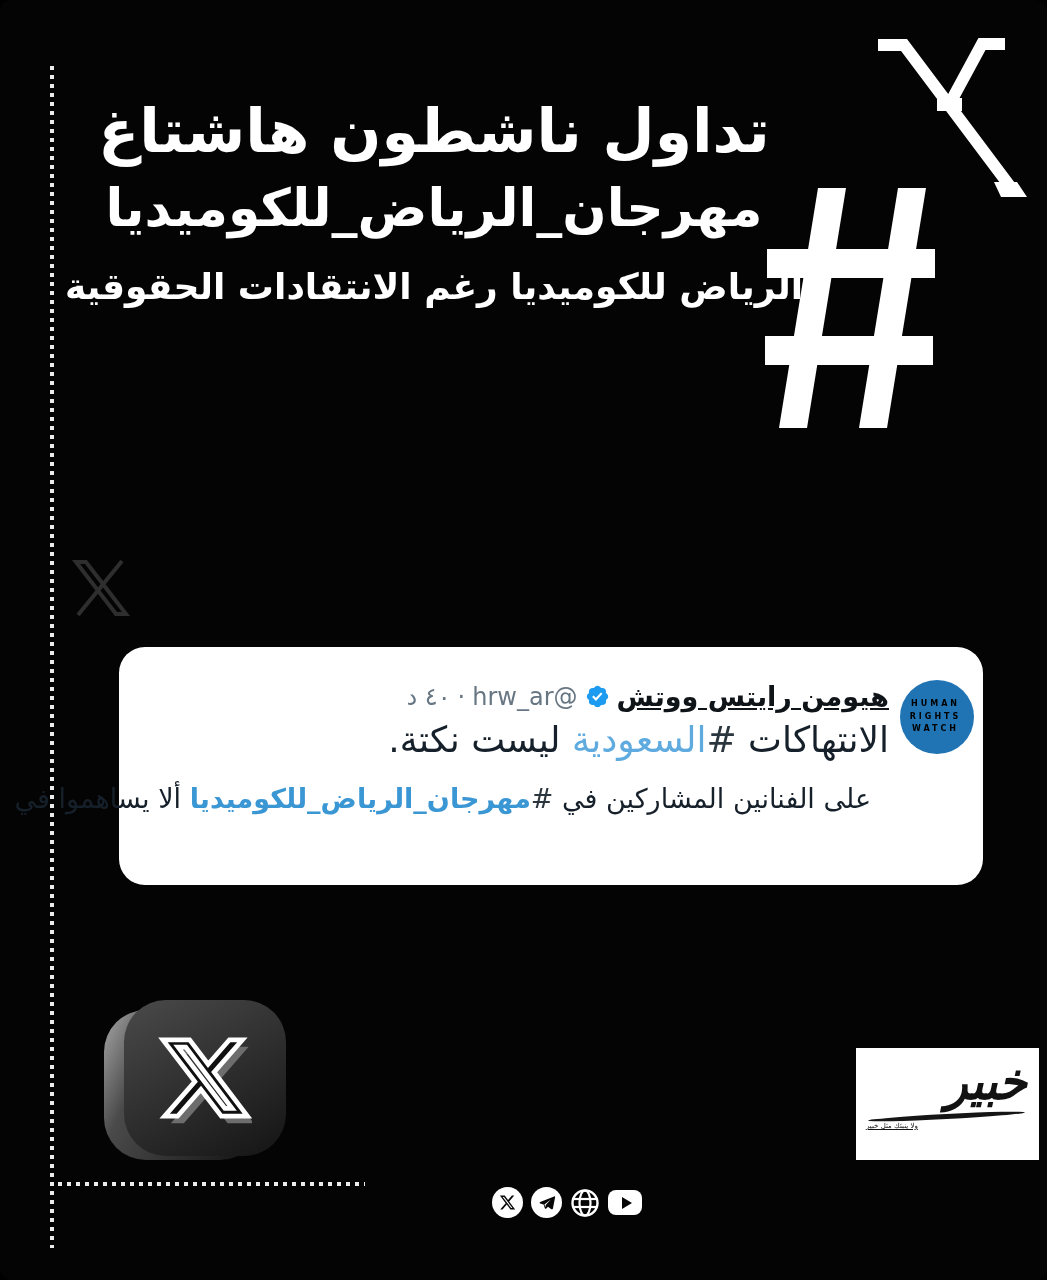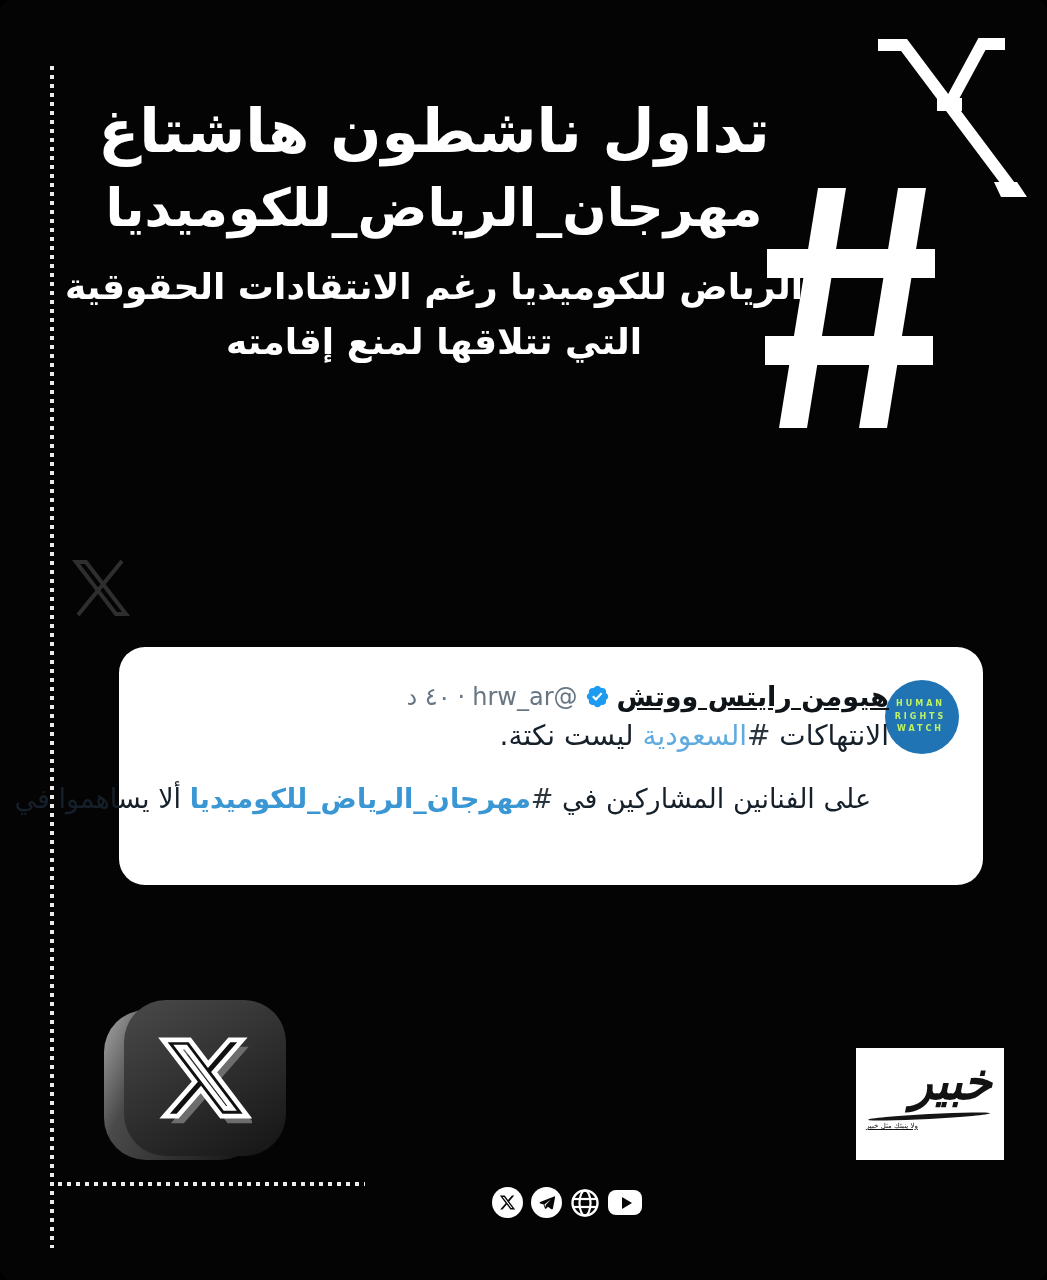--- a/index.html
+++ b/index.html
@@ -38,35 +38,35 @@
 
   
   .x-watermark { position:absolute; left:64px; top:552px; }
 
   
   .tweet-card {
     position:absolute; left:119px; top:647px; width:864px; height:238px;
     background:#fff; border-radius:26px; direction:rtl;
   }
   .avatar {
-    position:absolute; top:33px; right:24px; width:74px; height:74px;
-    border-radius:50%; background:#2074b4; color:#bef264;
+    position:absolute; top:33px; right:9px; width:74px; height:74px;
+    border-radius:50%; background:#2074b4; color:#000000;
     display:flex; flex-direction:column; justify-content:center; align-items:center;
   }
   .avatar span { font-size:8px; font-weight:bold; letter-spacing:3px; line-height:1.6; text-indent:3px; }
   .tweet-header {
     position:absolute; top:34px; right:94px;
     display:flex; align-items:center; gap:7px; white-space:nowrap; direction:rtl;
   }
   .tw-name { font-size:27px; font-weight:bold; color:#0f1419;text-decoration:underline; }
   .tw-meta { font-size:24px; color:#677683; }
   .badge { width:25px; height:25px; display:inline-block; }
   .tweet-line1 {
     position:absolute; top:72px; right:94px;
-    font-size:28px; color:#16202a; white-space:nowrap;
+    font-size:36px; color:#16202a; white-space:nowrap;
   }
   .tweet-body {
     position:absolute; top:131px; right:112px; left:40px;
     font-size:27px; color:#16202a; text-align:right; line-height:42px;
   }
   .tweet-body .l { white-space:nowrap; }
   .hash-sign { color:#2b353d; }
   .tag-light { color:#5fabdf; }
   .tag-bold { color:#3b97d4; font-weight:bold; }
 
@@ -78,21 +78,21 @@
   }
   .x3d-face {
     position:absolute; left:20px; top:0; width:162px; height:156px; border-radius:42px;
     background:linear-gradient(150deg,#4a4a4a,#141414);
   }
   .x3d-face svg { position:absolute; left:34px; top:30px; }
 
   
   .brand {
     position:absolute; left:856px; top:1048px; width:148px; height:112px;
-    background:#fff; color:#121212; direction:rtl; overflow:hidden;
+    background:#fff; color:#121212; direction:rtl; overflow:hidden;padding-left:35px;
   }
   .brand-title {
     position:absolute; right:12px; top:10px; font-size:46px; font-weight:bold;
     font-style:italic; transform:scaleY(1.12); line-height:1;
   }
   .brand-stroke {
     position:absolute; left:12px; right:14px; top:66px; height:5px;
     background:#151515; border-radius:60%; transform:rotate(-3deg);
   }
   .brand-tagline { position:absolute; left:10px; top:74px; font-size:7px; white-space:nowrap;text-decoration:underline; }
@@ -118,21 +118,20 @@
 <div class="poster">
 
   <div class="dots-v"></div>
   <div class="dots-h"></div>
 
   <div class="headline">
     <div class="hl-1">تداول ناشطون هاشتاغ</div>
     <div class="hl-2">مهرجان_الرياض_للكوميديا</div>
     <div class="hl-sub">
       <div>الرياض للكوميديا رغم الانتقادات الحقوقية</div>
-      <div>التي تتلاقها لمنع إقامته</div>
     </div>
   </div>
 
   <svg class="x-top-right" width="160" height="174" viewBox="0 0 160 174">
     <path d="M10 9 H36 L144 153" fill="none" stroke="#fff" stroke-width="12"></path>
     <path d="M126 146 H149 L159 161 H133 Z" fill="#fff"></path>
     <path d="M137 8 H114 L81 69" fill="none" stroke="#fff" stroke-width="12"></path>
     <path d="M69 62 H94 V75 H69 Z" fill="#fff"></path>
   </svg>
 

